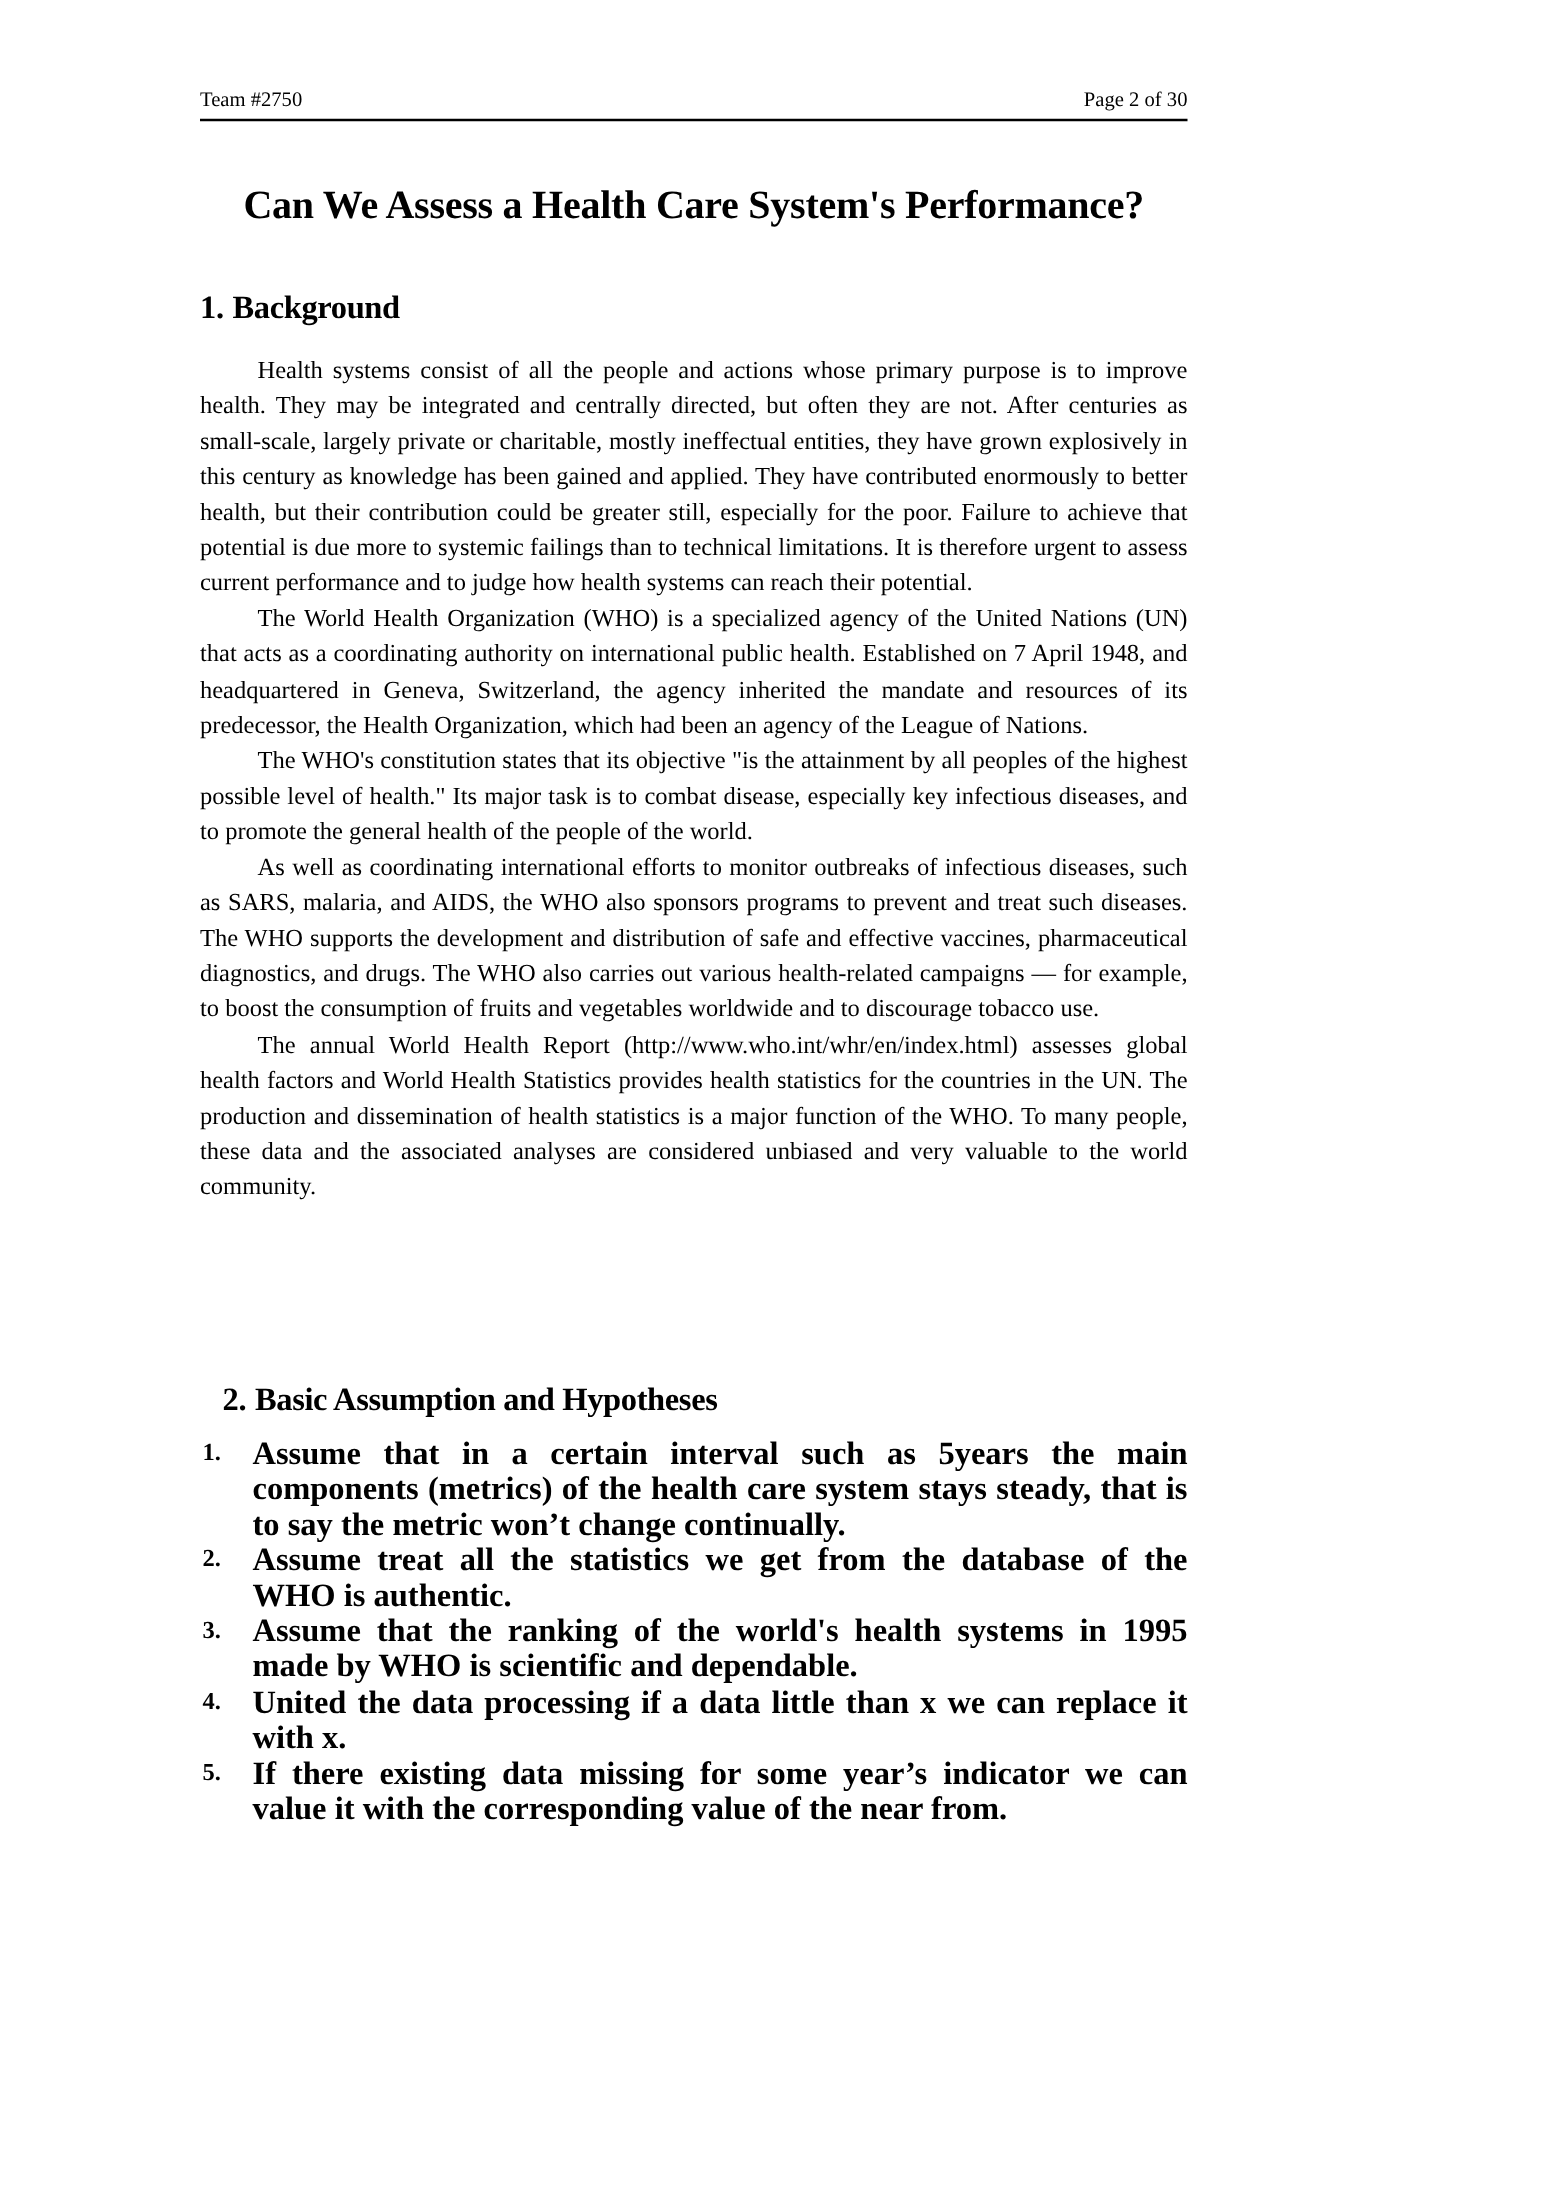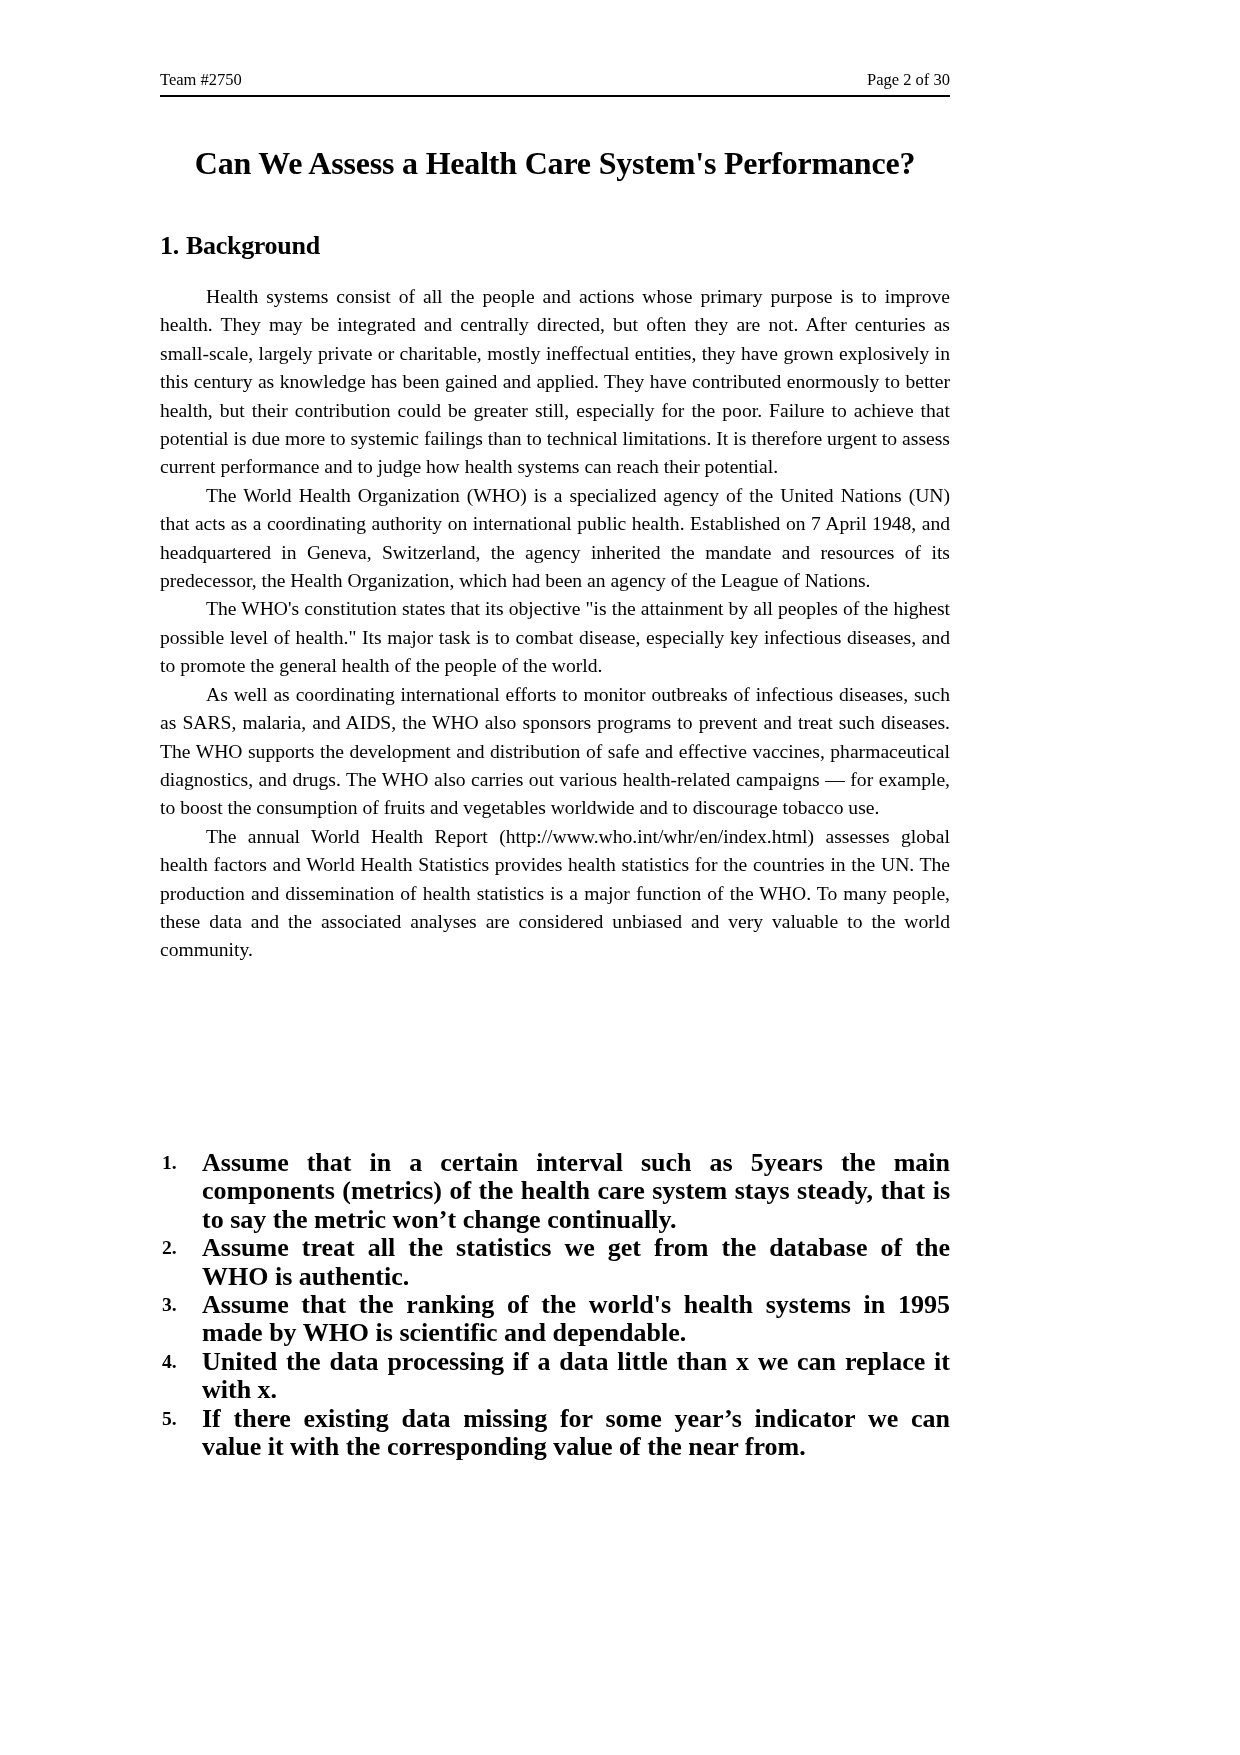--- a/index.html
+++ b/index.html
@@ -150,20 +150,23 @@
   </div>
 
   <div class="body-block" id="para-block">
     <p class="para">Health systems consist of all the people and actions whose primary purpose is to improve health. They may be integrated and centrally directed, but often they are not. After centuries as small-scale, largely private or charitable, mostly ineffectual entities, they have grown explosively in this century as knowledge has been gained and applied. They have contributed enormously to better health, but their contribution could be greater still, especially for the poor. Failure to achieve that potential is due more to systemic failings than to technical limitations. It is therefore urgent to assess current performance and to judge how health systems can reach their potential.</p>
     <p class="para">The World Health Organization (WHO) is a specialized agency of the United Nations (UN) that acts as a coordinating authority on international public health. Established on 7 April 1948, and headquartered in Geneva, Switzerland, the agency inherited the mandate and resources of its predecessor, the Health Organization, which had been an agency of the League of Nations.</p>
     <p class="para">The WHO's constitution states that its objective "is the attainment by all peoples of the highest possible level of health." Its major task is to combat disease, especially key infectious diseases, and to promote the general health of the people of the world.</p>
     <p class="para">As well as coordinating international efforts to monitor outbreaks of infectious diseases, such as SARS, malaria, and AIDS, the WHO also sponsors programs to prevent and treat such diseases. The WHO supports the development and distribution of safe and effective vaccines, pharmaceutical diagnostics, and drugs. The WHO also carries out various health-related campaigns — for example, to boost the consumption of fruits and vegetables worldwide and to discourage tobacco use.</p>
     <p class="para">The annual World Health Report (http://www.who.int/whr/en/index.html) assesses global health factors and World Health Statistics provides health statistics for the countries in the UN. The production and dissemination of health statistics is a major function of the WHO. To many people, these data and the associated analyses are considered unbiased and very valuable to the world community.</p>
   </div>
 
+  <div class="section-heading" id="sec2-heading">
+    <span class="num">2.</span><span>Basic Assumption and Hypotheses</span>
+  </div>
 
   <div class="body-block" id="list-block">
     <ol class="assumptions">
       <li>Assume that in a certain interval such as 5years the main components (metrics) of the health care system stays steady, that is to say the metric won’t change continually.</li>
       <li>Assume treat all the statistics we get from the database of the WHO is authentic.</li>
       <li>Assume that the ranking of the world's health systems in 1995 made by WHO is scientific and dependable.</li>
       <li>United the data processing if a data little than x we can replace it with x.</li>
       <li>If there existing data missing for some year’s indicator we can value it with the corresponding value of the near from.</li>
     </ol>
   </div>

